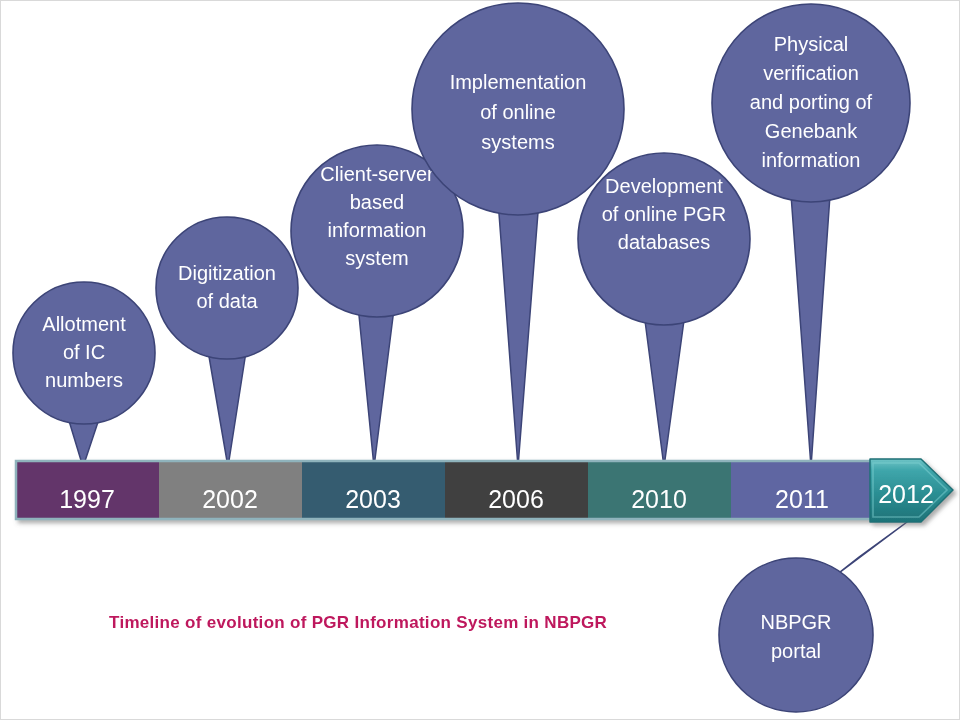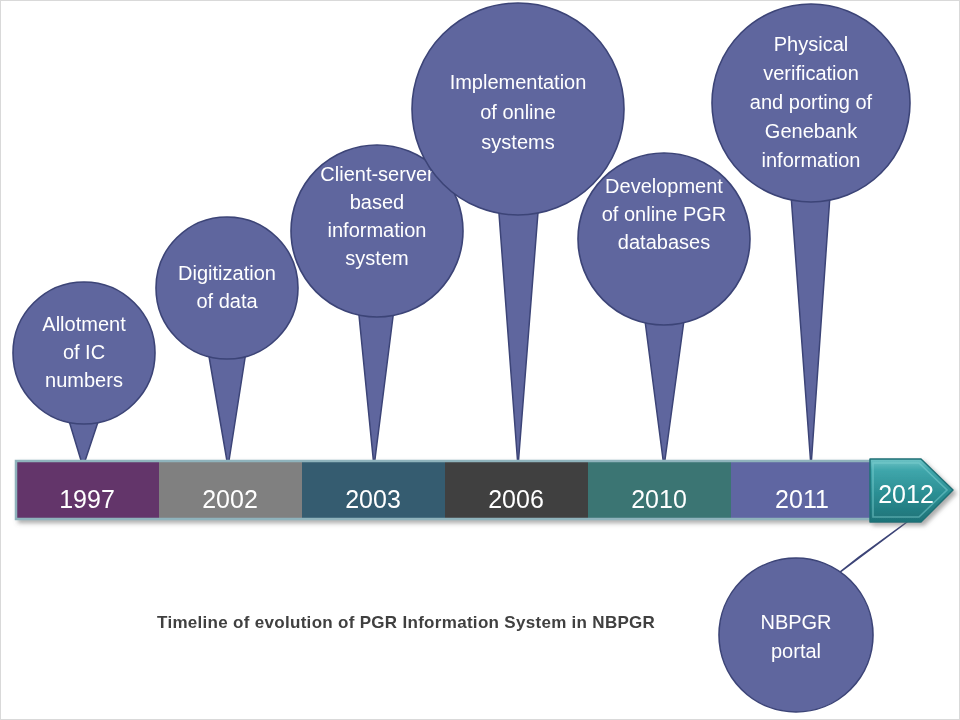--- a/index.html
+++ b/index.html
@@ -42,24 +42,23 @@
     text-anchor: middle;
     dominant-baseline: middle;
   }
   .caption {
     position: absolute;
     left: 108px;
     top: 612px;
     font-family: "Liberation Sans", sans-serif;
     font-size: 17px;
     font-weight: bold;
-    color: #404040;
+    color: #be185d;
     letter-spacing: 0.3px;
     white-space: nowrap;
-    margin-left: 48px;
   }
 </style>
 </head>
 <body>
 
 <div id="canvas">
 
   <svg id="diagram" viewBox="0 0 960 720" xmlns="http://www.w3.org/2000/svg">
     <defs>
       <linearGradient id="arrowGrad" x1="0" y1="0" x2="0" y2="1">

